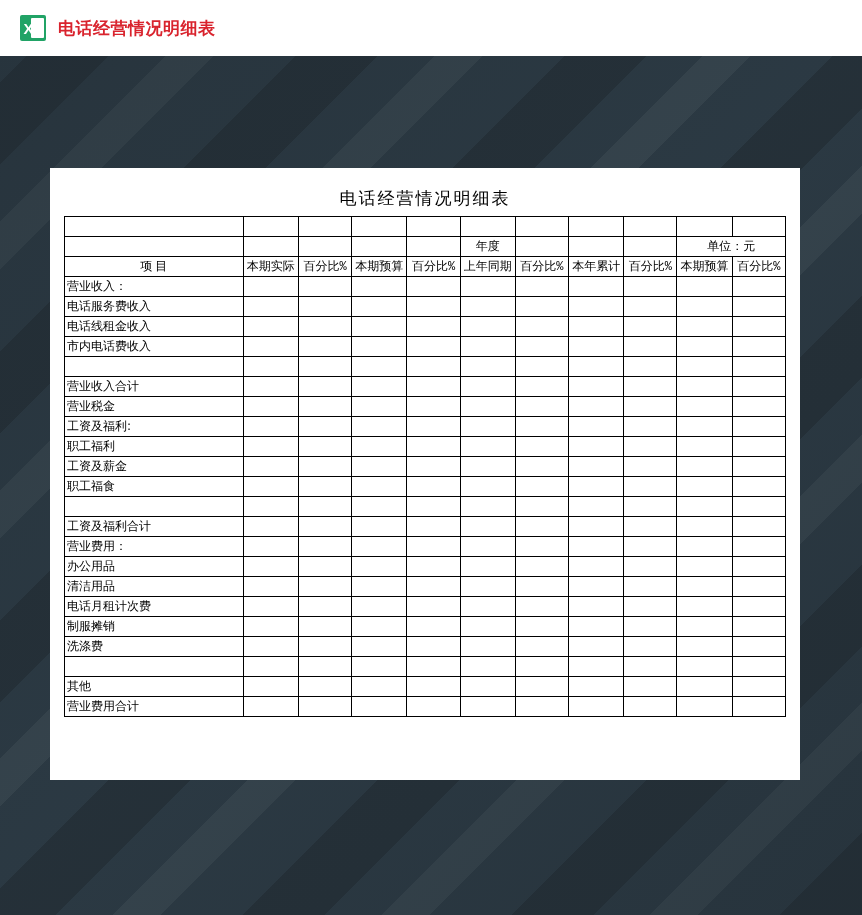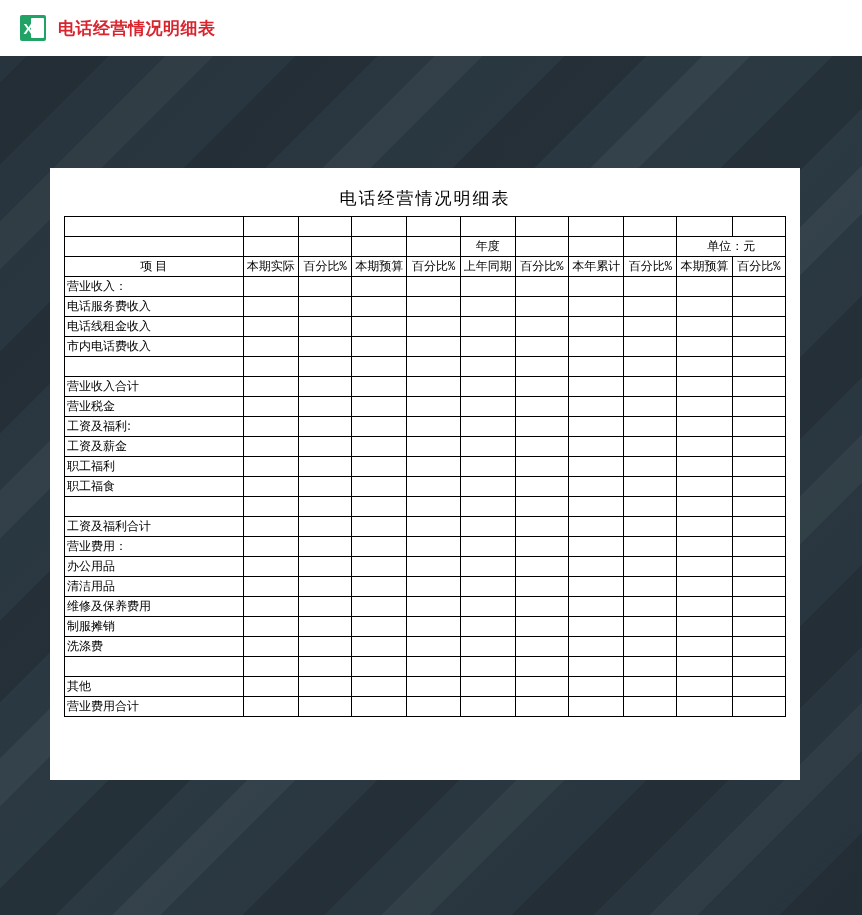--- a/index.html
+++ b/index.html
@@ -310,46 +310,46 @@
           <td></td>
           <td></td>
           <td></td>
           <td></td>
           <td></td>
           <td></td>
           <td></td>
           <td></td>
         </tr>
         <tr>
+          <td class="item-l1">职工福利</td>
+          <td></td>
+          <td></td>
+          <td></td>
+          <td></td>
+          <td></td>
+          <td></td>
+          <td></td>
+          <td></td>
+          <td></td>
+          <td></td>
+        </tr>
+        <tr>
           <td class="item-l2">工资及薪金</td>
           <td></td>
           <td></td>
           <td></td>
           <td></td>
           <td></td>
           <td></td>
           <td></td>
           <td></td>
           <td></td>
           <td></td>
         </tr>
         <tr>
-          <td class="item-l1">职工福利</td>
-          <td></td>
-          <td></td>
-          <td></td>
-          <td></td>
-          <td></td>
-          <td></td>
-          <td></td>
-          <td></td>
-          <td></td>
-          <td></td>
-        </tr>
-        <tr>
           <td class="item-l1">职工福食</td>
           <td></td>
           <td></td>
           <td></td>
           <td></td>
           <td></td>
           <td></td>
           <td></td>
           <td></td>
           <td></td>
@@ -414,21 +414,21 @@
           <td></td>
           <td></td>
           <td></td>
           <td></td>
           <td></td>
           <td></td>
           <td></td>
           <td></td>
         </tr>
         <tr>
-          <td class="item-l1">维修及保养费用</td>
+          <td class="item-l1">电话月租计次费</td>
           <td></td>
           <td></td>
           <td></td>
           <td></td>
           <td></td>
           <td></td>
           <td></td>
           <td></td>
           <td></td>
           <td></td>

